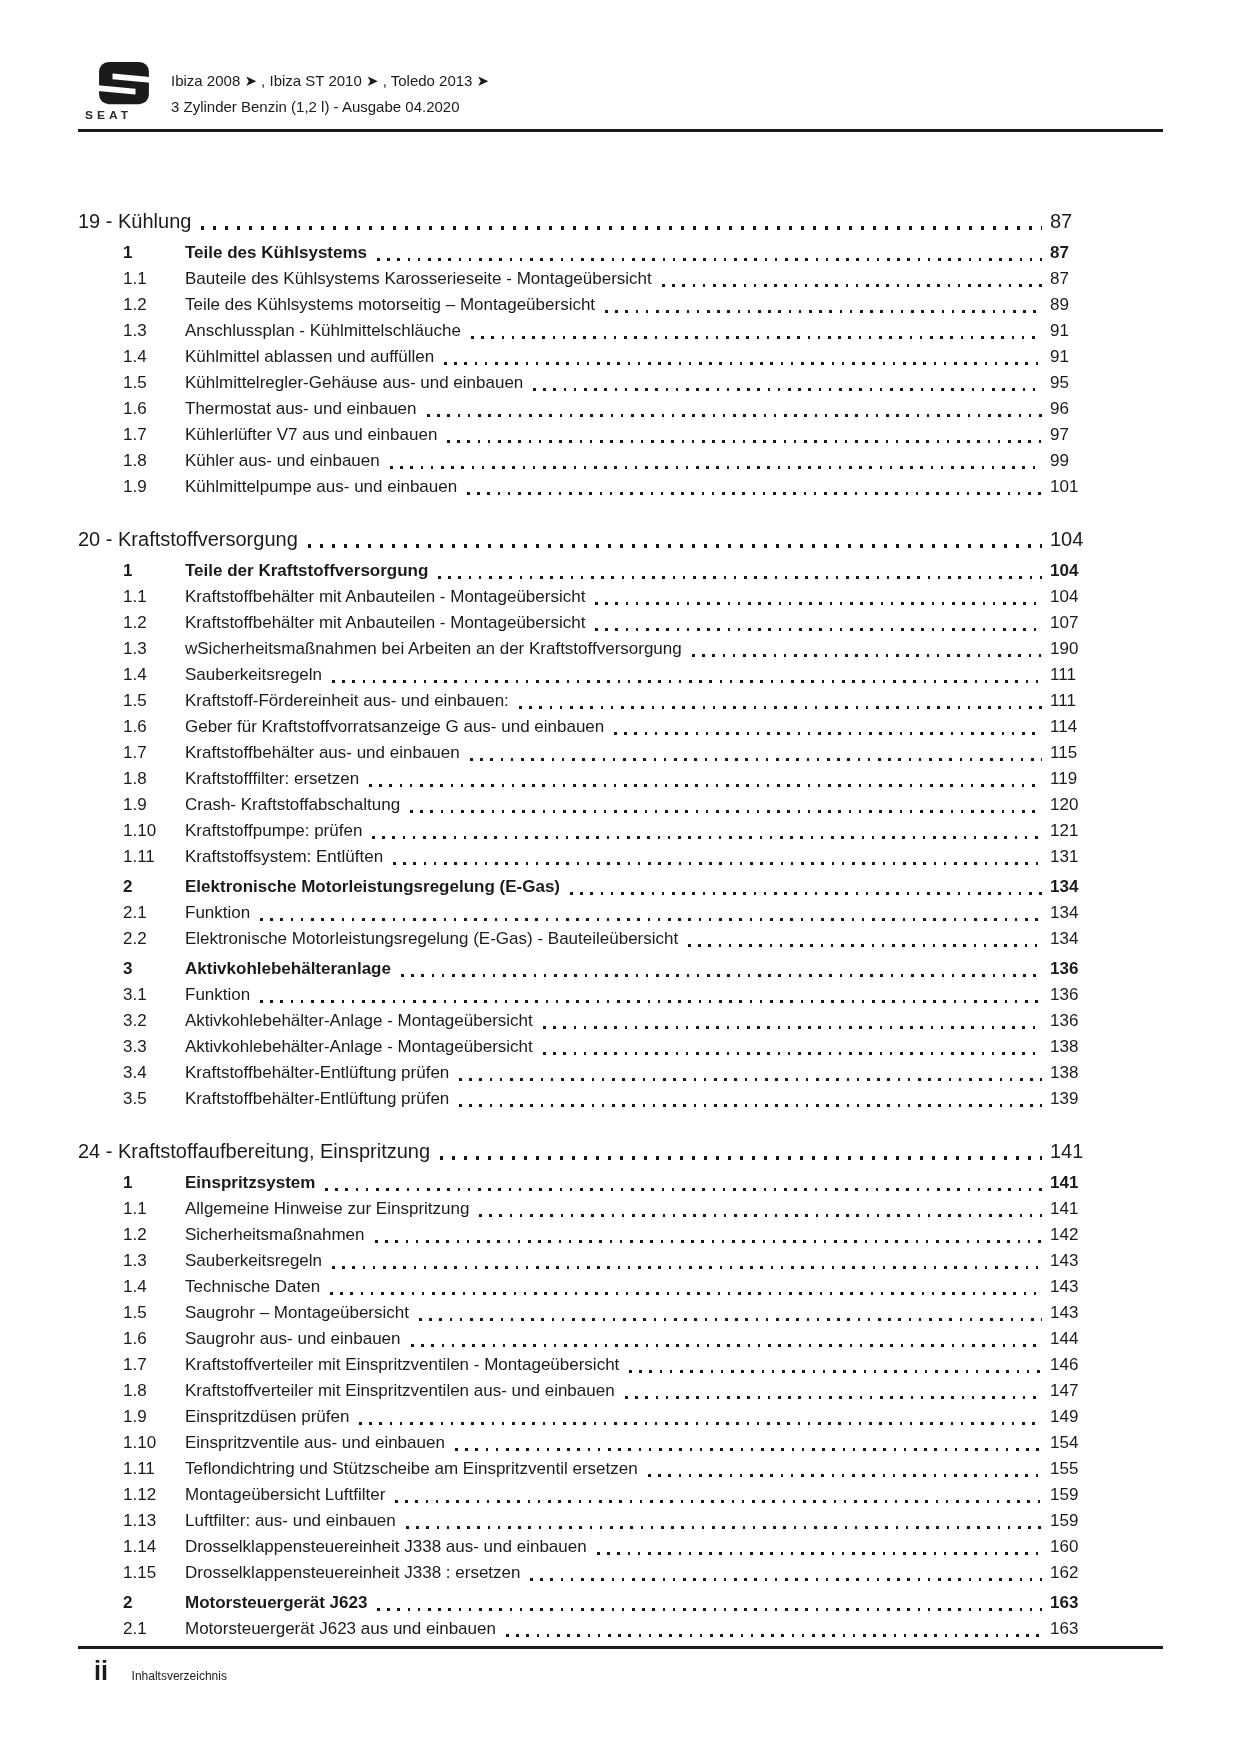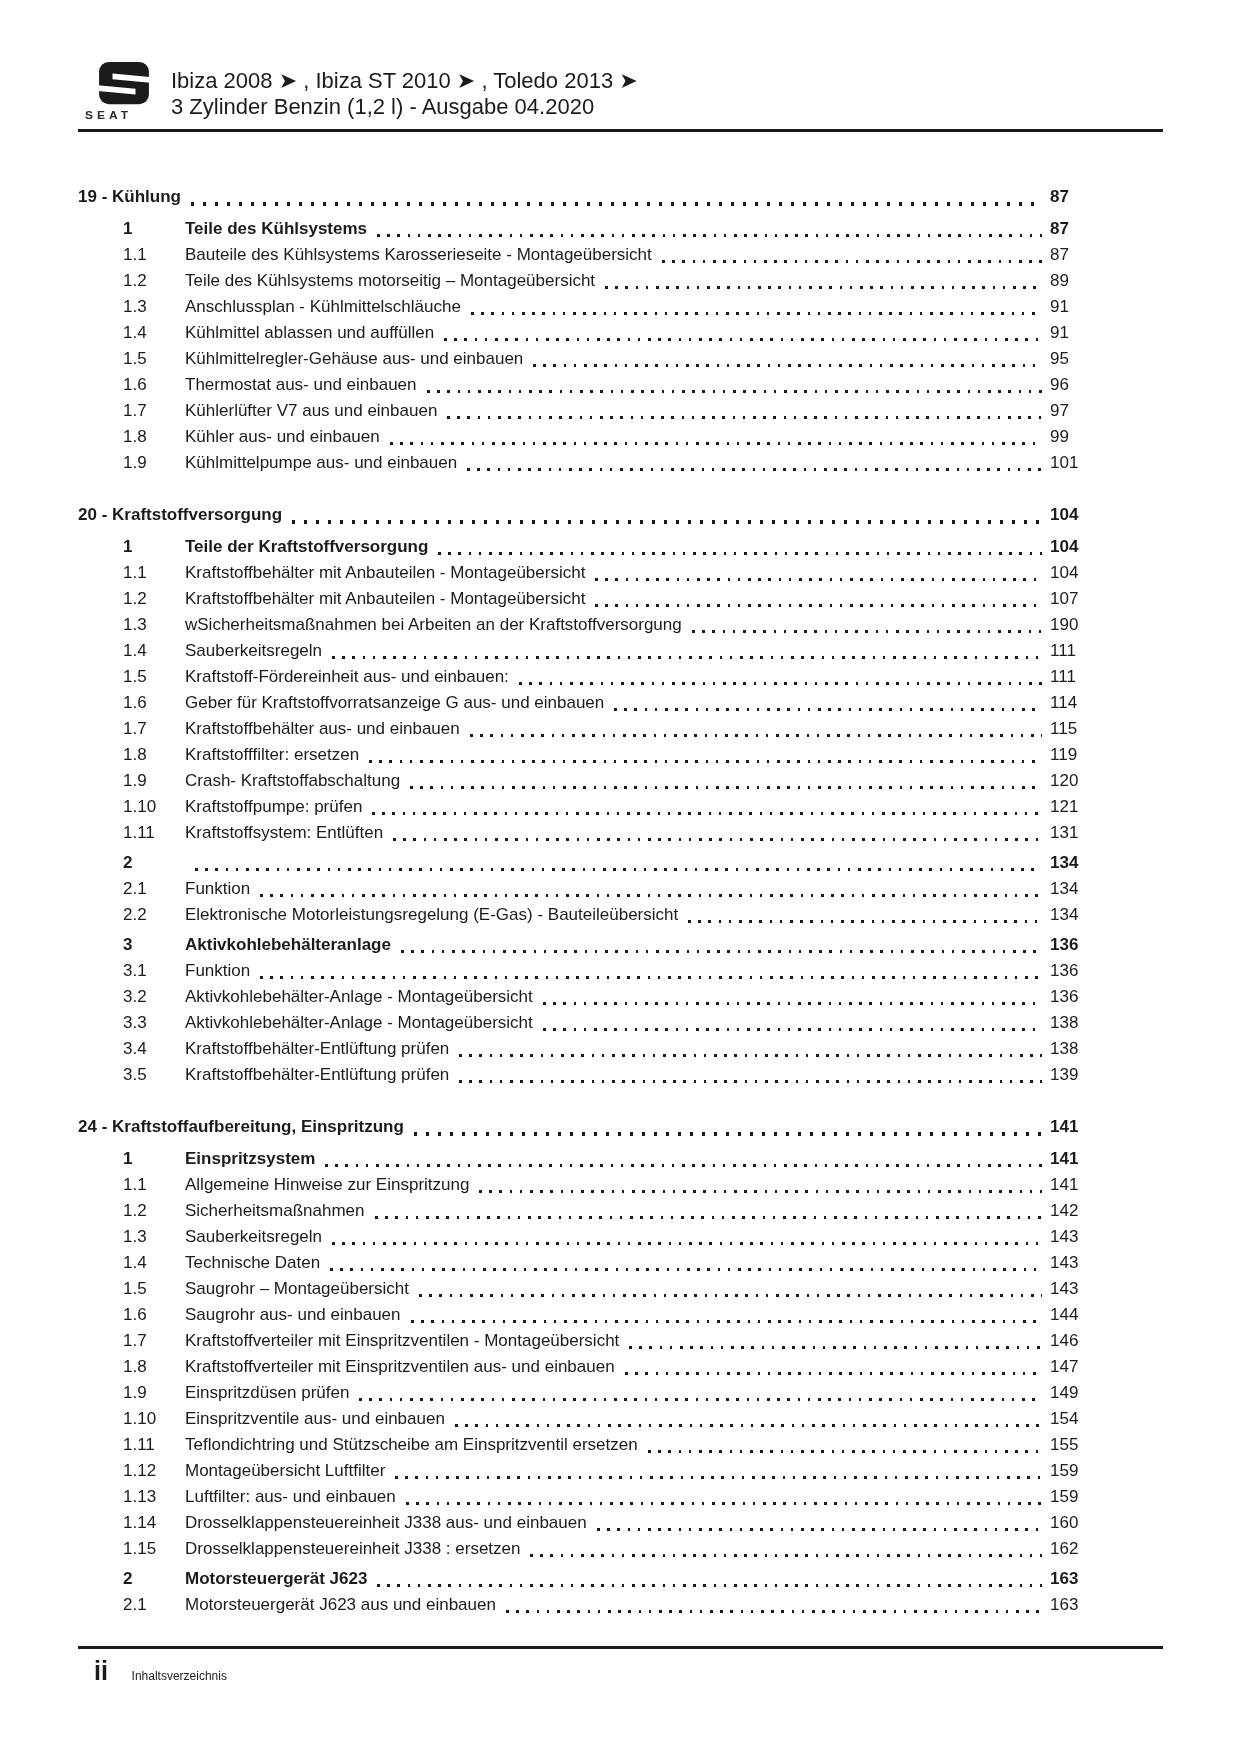--- a/index.html
+++ b/index.html
@@ -8,30 +8,30 @@
     font-family:"Liberation Sans","DejaVu Sans",sans-serif;
     color:#1b1b1b;overflow:hidden;position:relative;
   }
   .page{position:absolute;inset:0;}
 
   
   .header{position:absolute;left:85px;top:62px;right:77px;}
   .logo{float:left;width:78px;margin-right:8px;text-align:left;}
   .logo svg{display:block;margin:0 auto;}
   .logo-word{font-size:12px;letter-spacing:4px;color:#2b2b2b;margin-top:1px;font-weight:bold;transform:scaleY(.85);}
-  .header-text{margin-left:86px;font-size:22px;line-height:26px;padding-top:6px;white-space:nowrap;}
+  .header-text{margin-left:86px;font-size:15px;line-height:26px;padding-top:6px;white-space:nowrap;}
   .rule-top{position:absolute;left:78px;right:77px;top:129px;height:3px;background:#1b1b1b;}
 
   
   .toc{position:absolute;left:78px;right:77px;top:182px;padding-right:71px;}
   .chapter-block{margin-top:24px;}
   .chapter-block:first-child{margin-top:0;}
 
   .row{display:flex;align-items:baseline;}
-  .chapter-row{font-size:17px;line-height:30px;font-weight:bold;margin-bottom:4px;}
+  .chapter-row{font-size:20px;line-height:30px;font-weight:normal;margin-bottom:4px;margin-top:24px;}
   .chapter-row .chsep{white-space:pre;}
   .entry{font-size:17px;line-height:26px;padding-left:45px;}
   .entry.bold{font-weight:bold;margin-top:4px;}
   .entry .num{flex:0 0 62px;}
   .title{white-space:nowrap;}
   .leader{flex:1 1 auto;align-self:flex-end;height:3px;margin:0 8px 5px 10px;
     background-image:repeating-linear-gradient(to right,#1b1b1b 0,#1b1b1b 2.6px,transparent 2.6px,transparent 10.2px);}
   .chapter-row .leader{height:3.6px;margin-bottom:6px;
     background-image:repeating-linear-gradient(to right,#1b1b1b 0,#1b1b1b 3.4px,transparent 3.4px,transparent 12px);}
   .page-num{flex:0 0 auto;min-width:42px;}
@@ -210,20 +210,21 @@
           <span class="page-num">121</span>
         </div>
         <div class="row entry">
           <span class="num">1.11</span>
           <span class="title">Kraftstoffsystem: Entlüften</span>
           <span class="leader"></span>
           <span class="page-num">131</span>
         </div>
         <div class="row entry bold">
           <span class="num">2</span>
+          <span class="title">Elektronische Motorleistungsregelung (E-Gas)</span>
           <span class="leader"></span>
           <span class="page-num">134</span>
         </div>
         <div class="row entry">
           <span class="num">2.1</span>
           <span class="title">Funktion</span>
           <span class="leader"></span>
           <span class="page-num">134</span>
         </div>
         <div class="row entry">

